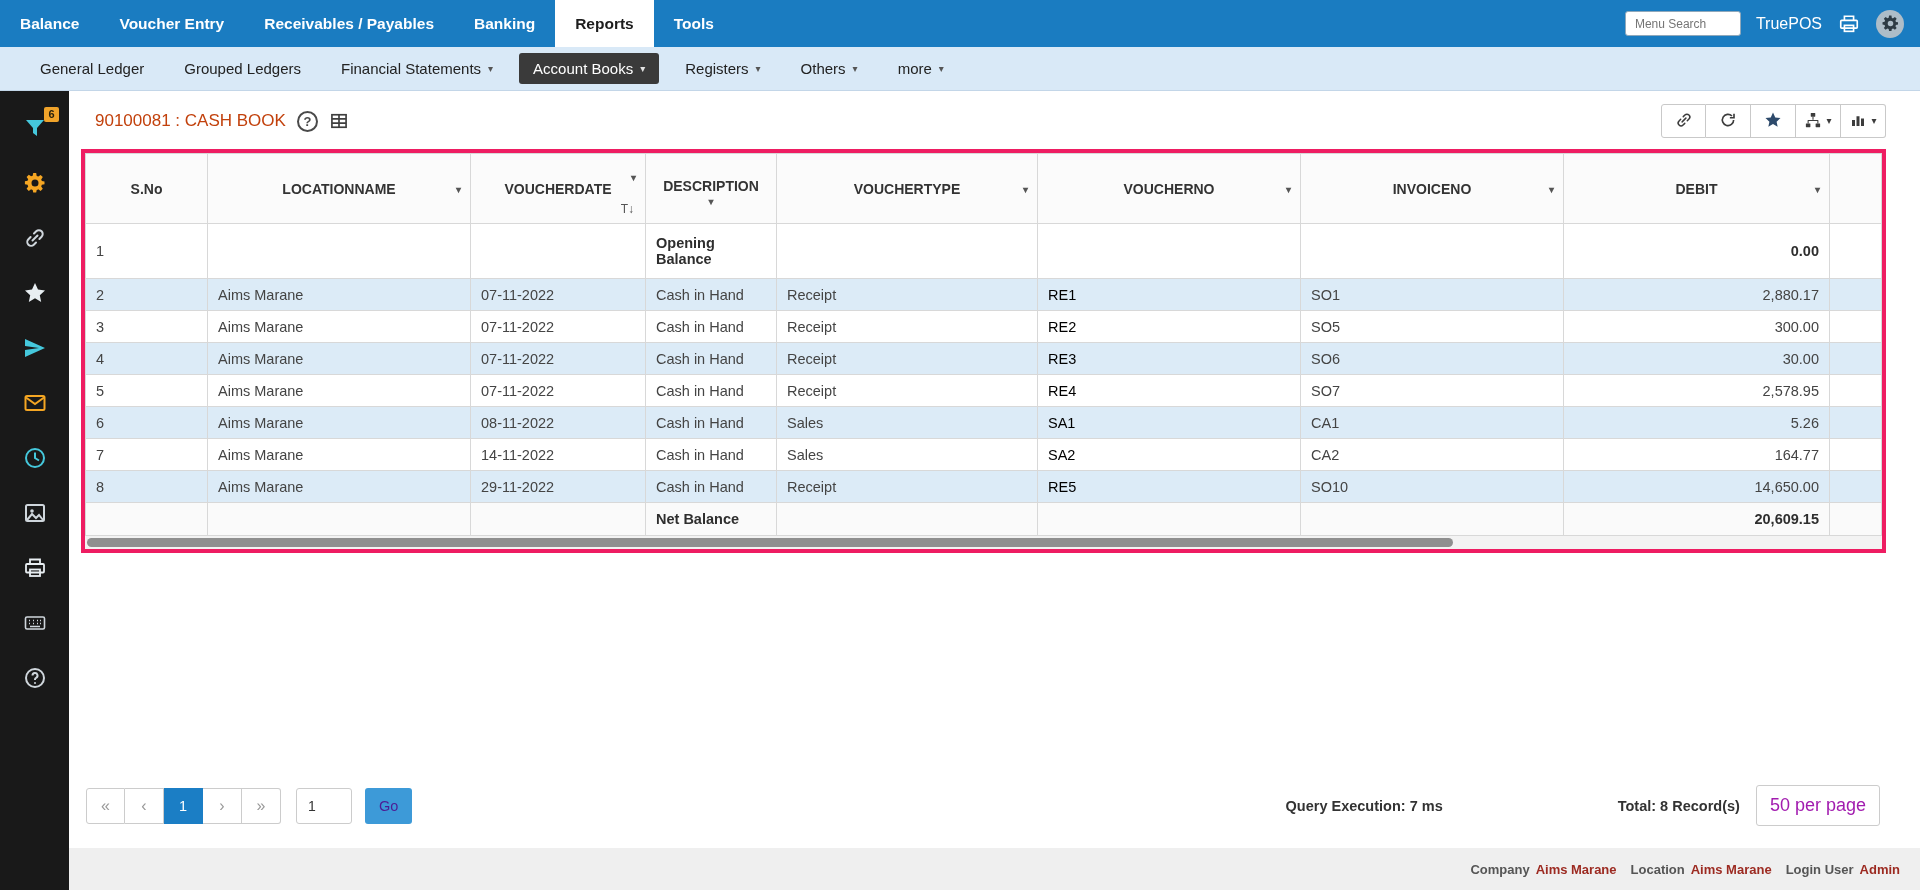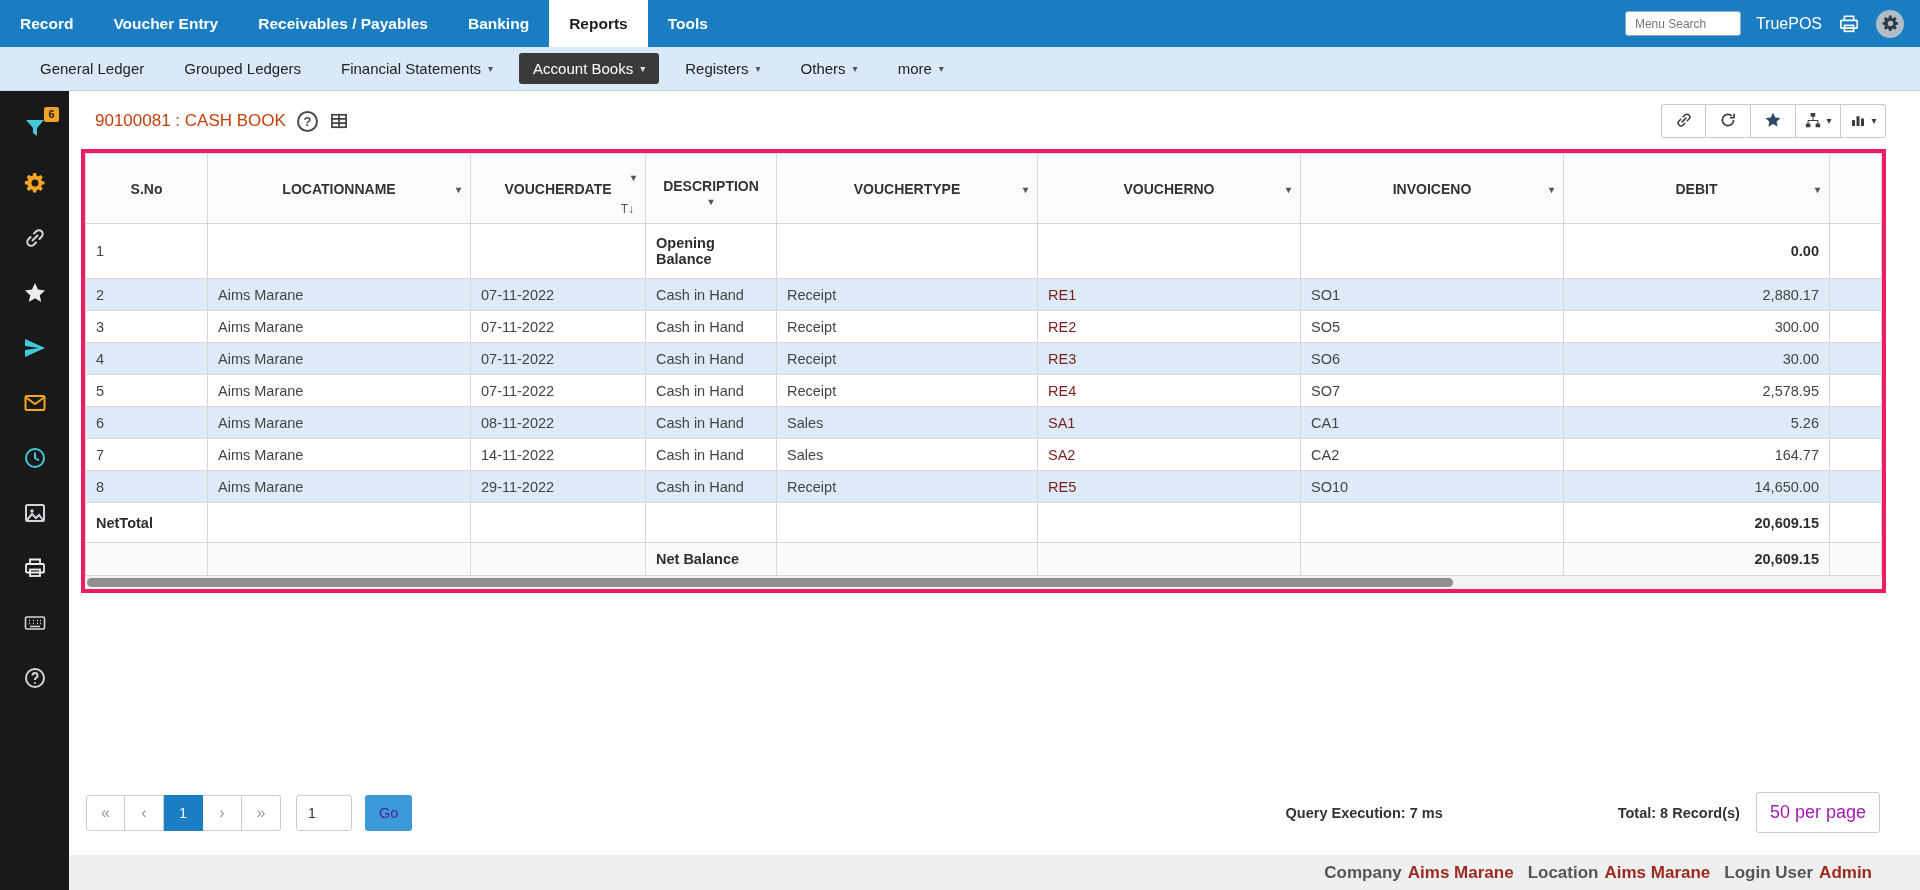--- a/index.html
+++ b/index.html
@@ -71,50 +71,50 @@
   .row-closing { height:44px; }
   .row-netbalance { height:33px; }
   .row-netbalance td { background:#fafafa; }
   .row-nettotal td, .row-closing td, .row-netbalance td { border-top:1px solid #b9b9b9; }
   .c-debit { text-align:right; }
   .row-opening .c-desc, .row-opening .c-debit,
   .row-nettotal .c-sno, .row-nettotal .c-debit,
   .row-closing .c-desc, .row-closing .c-debit,
   .row-netbalance .c-desc, .row-netbalance .c-debit { font-weight:700; color:#2e2e2e; }
   .row-closing .c-desc, .row-netbalance .c-desc { white-space:nowrap; overflow:visible; }
-  .cell-link { color:#7f1d1d; cursor:pointer; }
+  .cell-link { color:#000000; cursor:pointer; }
   .hscroll { height:13px; background:#f3f3f3; position:relative; }
   .hscroll-thumb { position:absolute; left:2px; top:2px; height:9px; width:76%; background:#8f8f8f; border-radius:5px; cursor:pointer; }
 
   
   .bottom-bar { margin-top:auto; display:flex; align-items:center; padding:0 40px 22px 17px; }
   .pager { display:flex; align-items:center; }
   .pg-btn { min-width:39px; height:36px; border:1px solid #ccc; border-left:none; background:#fff; color:#999; font-size:16px; display:flex; align-items:center; justify-content:center; cursor:pointer; font-family:"Liberation Sans",sans-serif; }
   .pg-btn:first-child { border-left:1px solid #ccc; border-radius:3px 0 0 3px; }
   .pg-btn.pg-last { border-radius:0 3px 3px 0; }
   .pg-btn.active { background:#1b7ec5; border-color:#1b7ec5; color:#fff; font-size:14.5px; }
   .pg-input { width:56px; height:36px; border:1px solid #ccc; border-radius:3px; margin-left:15px; padding:0 11px; font-size:14px; color:#333; outline:none; font-family:"Liberation Sans",sans-serif; }
   .go-btn { height:36px; padding:0 14px; margin-left:13px; background:#3d9ad8; border:none; border-radius:3px; color:#4c1d95; font-size:14.5px; cursor:pointer; font-family:"Liberation Sans",sans-serif;text-align:center; }
   .statusbar { margin-left:auto; display:flex; align-items:center; font-size:14.5px; font-weight:700; color:#333; }
   .total-rec { margin-left:175px; }
   .per-page { margin-left:16px; border:1px solid #ccc; border-radius:3px; background:#fff; padding:9px 13px; font-size:18px; font-weight:400; color:#a21caf; cursor:pointer; }
 
   
-  .footer { height:35px; background:#efefef; display:flex; align-items:center; justify-content:flex-end; gap:6px; padding-right:40px; font-size:17px; flex-shrink:0; }
+  .footer { height:42px; background:#efefef; display:flex; align-items:center; justify-content:flex-end; gap:6px; padding-right:12px; font-size:13px; flex-shrink:0; }
   .footer .lbl { color:#555; font-weight:700; }
   .footer .val { color:#9c2a21; font-weight:700; margin-right:8px; }
 </style>
 </head>
 <body>
 
 <div class="app">
 
   <header class="topnav">
     <nav class="topnav-items">
-        <div class="topnav-item">Record</div>
+        <div class="topnav-item">Balance</div>
         <div class="topnav-item">Voucher Entry</div>
         <div class="topnav-item">Receivables / Payables</div>
         <div class="topnav-item">Banking</div>
         <div class="topnav-item active">Reports</div>
         <div class="topnav-item">Tools</div>
       </nav>
     <div class="topnav-right">
       <input class="menu-search" placeholder="Menu Search" style="">
       <span class="brand">TruePOS</span>
       <span class="top-icon">
@@ -392,31 +392,20 @@
                 <td class="c-sno">8</td>
                 <td class="c-location">Aims Marane</td>
                 <td class="c-date">29-11-2022</td>
                 <td class="c-desc">Cash in Hand</td>
                 <td class="c-type">Receipt</td>
                 <td class="c-vno"><span class="cell-link">RE5</span></td>
                 <td class="c-inv">SO10</td>
                 <td class="c-debit">14,650.00</td>
                 <td class="c-extra"></td>
               </tr>
-              <tr class="row-nettotal">
-                <td class="c-sno">NetTotal</td>
-                <td class="c-location"></td>
-                <td class="c-date"></td>
-                <td class="c-desc"></td>
-                <td class="c-type"></td>
-                <td class="c-vno"></td>
-                <td class="c-inv"></td>
-                <td class="c-debit">20,609.15</td>
-                <td class="c-extra"></td>
-              </tr>
               <tr class="row-netbalance">
                 <td class="c-sno"></td>
                 <td class="c-location"></td>
                 <td class="c-date"></td>
                 <td class="c-desc">Net Balance</td>
                 <td class="c-type"></td>
                 <td class="c-vno"></td>
                 <td class="c-inv"></td>
                 <td class="c-debit">20,609.15</td>
                 <td class="c-extra"></td>

